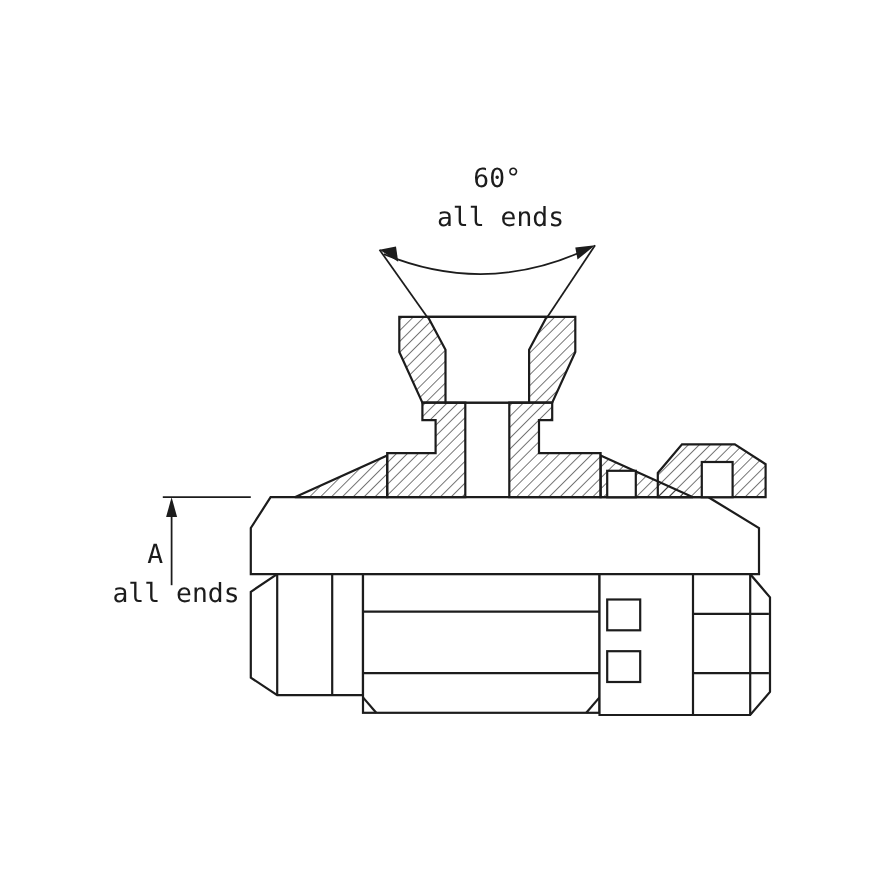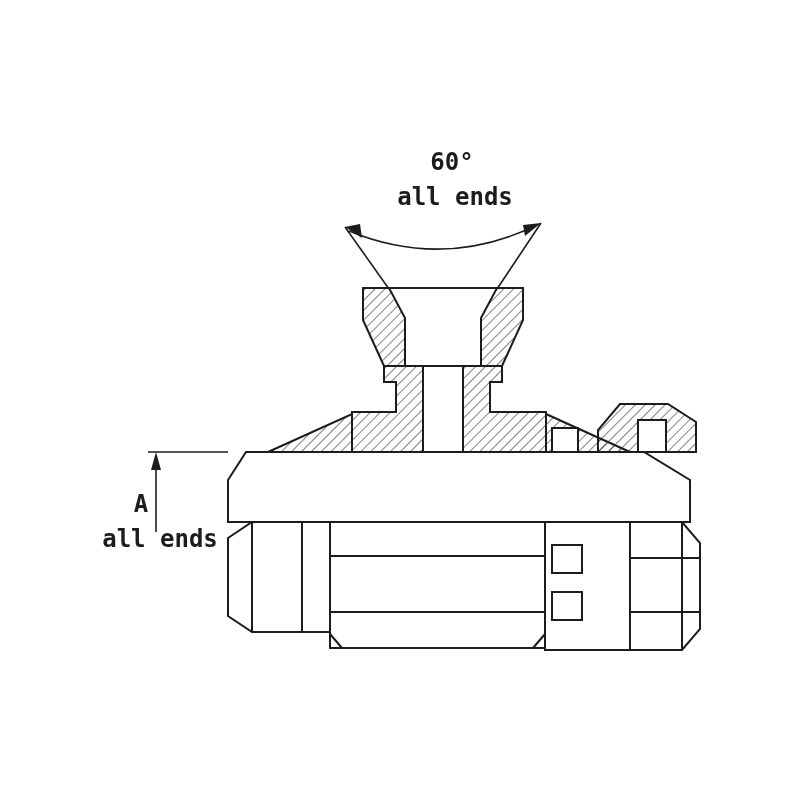--- a/index.html
+++ b/index.html
@@ -6,21 +6,20 @@
     margin: 0;
     padding: 0;
     background: #ffffff;
   }
   .canvas {
     width: 800px;
     height: 800px;
     background: #ffffff;
     position: relative;
     overflow: hidden;
-    font-weight: bold;
   }
   svg {
     display: block;
   }
   .outline {
     fill: #ffffff;
     stroke: #1c1c1c;
     stroke-width: 2;
     stroke-linejoin: miter;
   }

